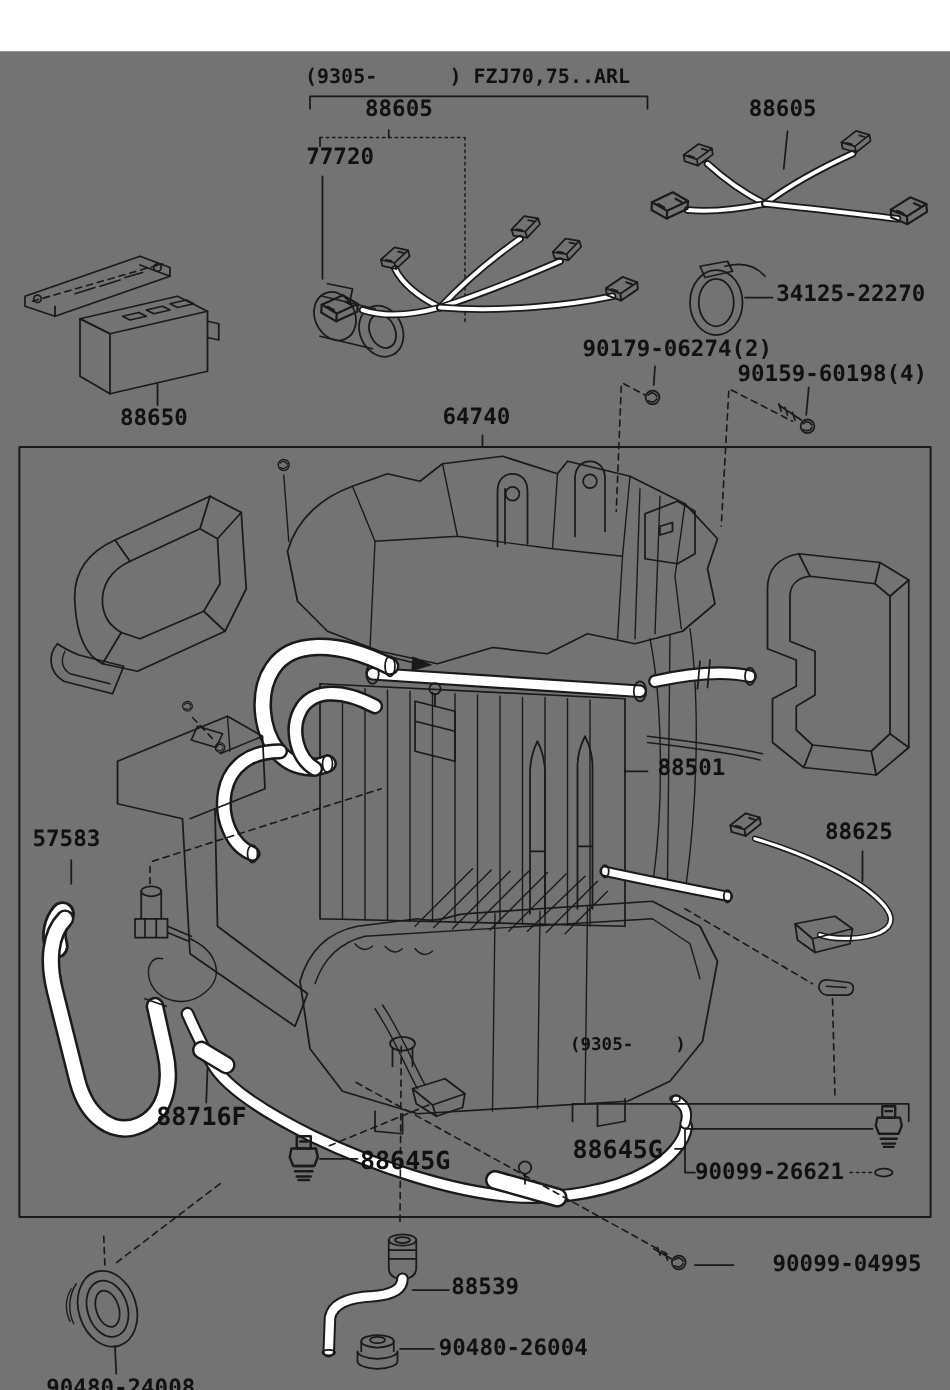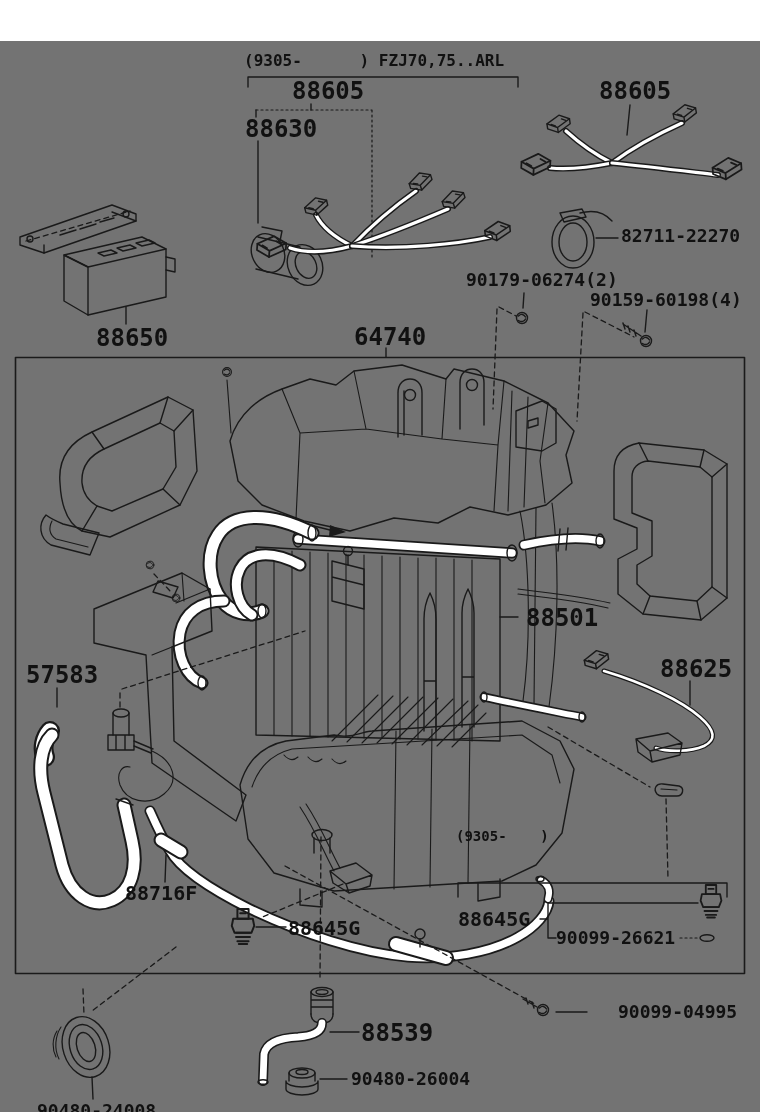--- a/index.html
+++ b/index.html
@@ -1,20 +1,20 @@
 <!DOCTYPE html>
 <html><head>
 <meta charset="utf-8">
 <style>
   html,body{margin:0;padding:0;background:#ffffff;}
   .stage{position:relative;width:760px;height:1112px;background:#737373;overflow:hidden;
          font-family:"DejaVu Sans Mono","Liberation Mono",monospace;margin-top:41px;}
   svg.art{position:absolute;left:0;top:0;}
   .lbl{position:absolute;font-weight:bold;color:#111;line-height:1;white-space:pre;letter-spacing:0;}
-  .s22{font-size:24px}.s20{font-size:20px}
+  .s22{font-size:18px}.s20{font-size:20px}
   .s18{font-size:18px}.s16{font-size:16px}.s15{font-size:15px}.s14{font-size:14px}
   .plain{font-weight:normal}
   
   .ln{stroke:#1a1a1a;fill:none;stroke-width:1.4;stroke-linejoin:round;stroke-linecap:round}
   .thin{stroke-width:1.1}
   .ol{stroke:#1a1a1a;fill:none;stroke-linecap:round}
   .il{stroke:#ffffff;fill:none;stroke-linecap:round}
   .w20o{stroke-width:20}.w20i{stroke-width:15.5}
   .w15o{stroke-width:15}.w15i{stroke-width:11}
   .w13o{stroke-width:13}.w13i{stroke-width:9}
@@ -365,23 +365,23 @@
       <path class="dash" d="M321,796 L320,938"></path>
       <path class="dash" d="M285,825 L535,963"></path>
       <path class="dash" d="M176,906 L92,970 M83,948 L84,974"></path>
       <path class="dash" d="M548,686 L650,746 M666,758 L668,838"></path>
     </g>
   </g>
 </svg>
 
 <div class="lbl s16" style="left:244px;top:12px">(9305-      ) FZJ70,75..ARL</div>
 <div class="lbl s22" style="left:292px;top:38px">88605</div>
-<div class="lbl s22" style="left:245px;top:76px">88630</div>
+<div class="lbl s22" style="left:245px;top:76px">77720</div>
 <div class="lbl s22" style="left:599px;top:38px">88605</div>
-<div class="lbl s18" style="left:621px;top:186px">82711-22270</div>
+<div class="lbl s18" style="left:621px;top:186px">34125-22270</div>
 <div class="lbl s22" style="left:96px;top:285px">88650</div>
 <div class="lbl s18" style="left:466px;top:230px">90179-06274(2)</div>
 <div class="lbl s18" style="left:590px;top:250px">90159-60198(4)</div>
 <div class="lbl s22" style="left:354px;top:284px">64740</div>
 <div class="lbl s22" style="left:526px;top:565px">88501</div>
 <div class="lbl s22" style="left:26px;top:622px">57583</div>
 <div class="lbl s22" style="left:660px;top:616px">88625</div>
 <div class="lbl s20" style="left:125px;top:842px">88716F</div>
 <div class="lbl s20" style="left:288px;top:877px">88645G</div>
 <div class="lbl s14" style="left:456px;top:788px">(9305-    )</div>

